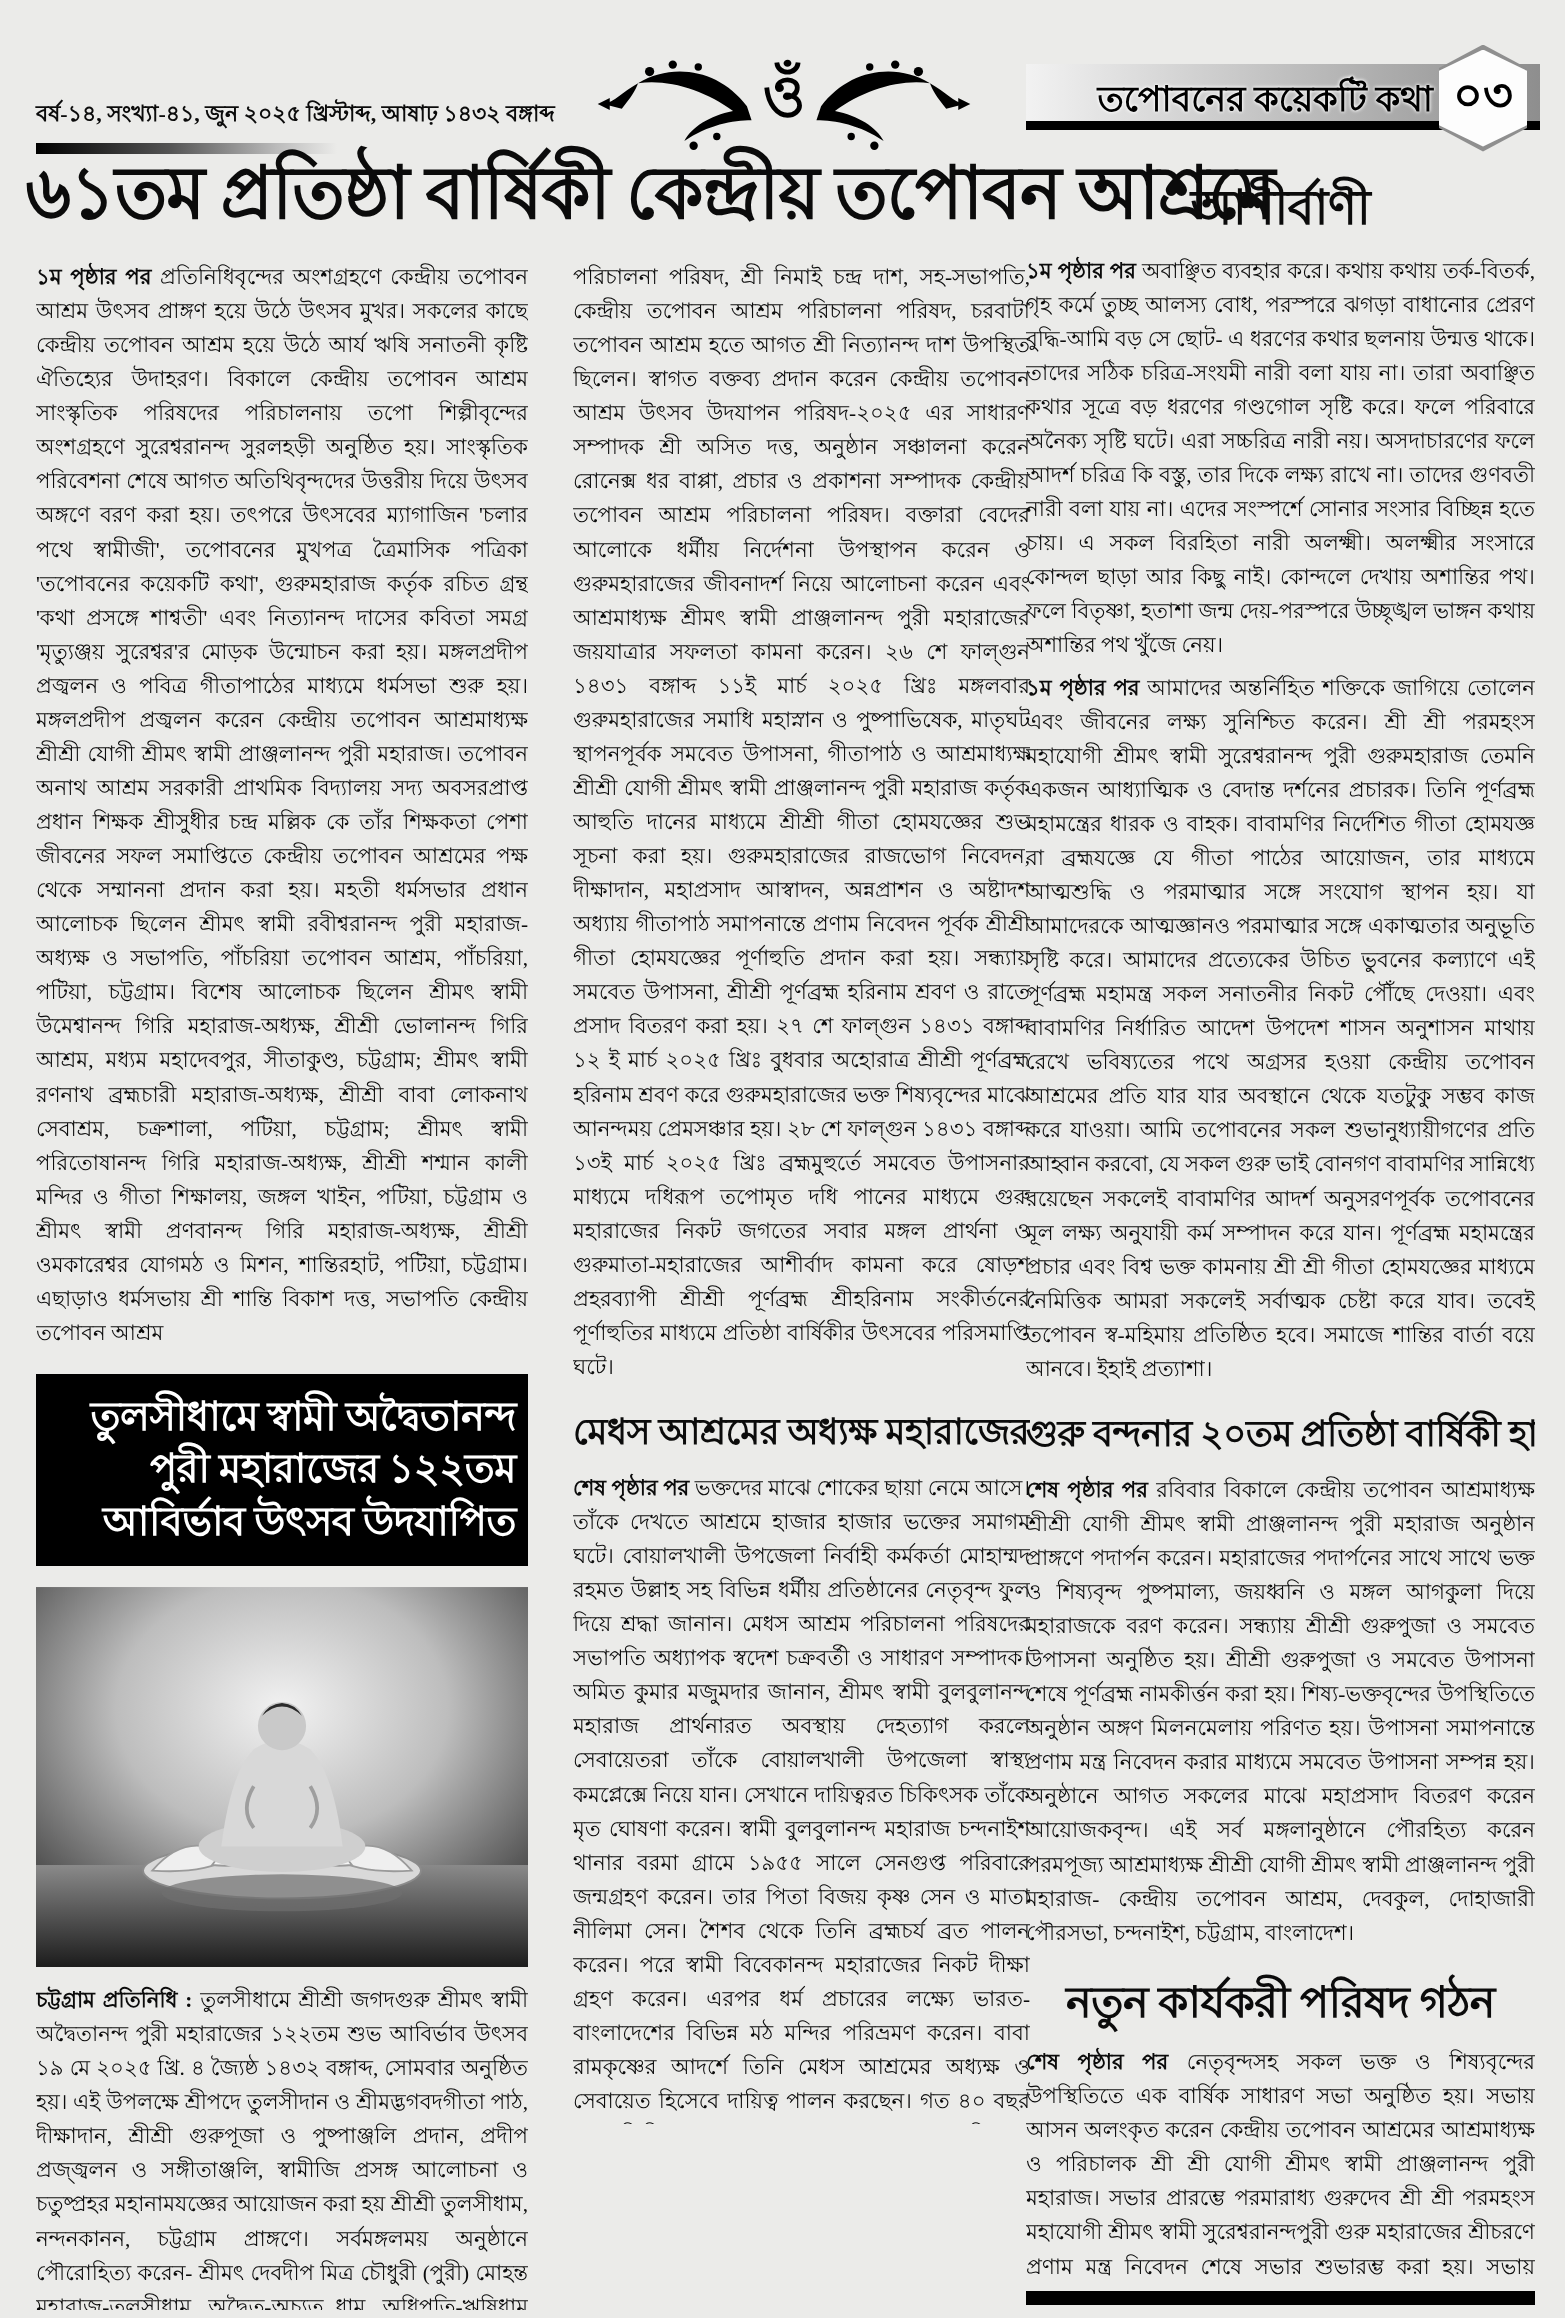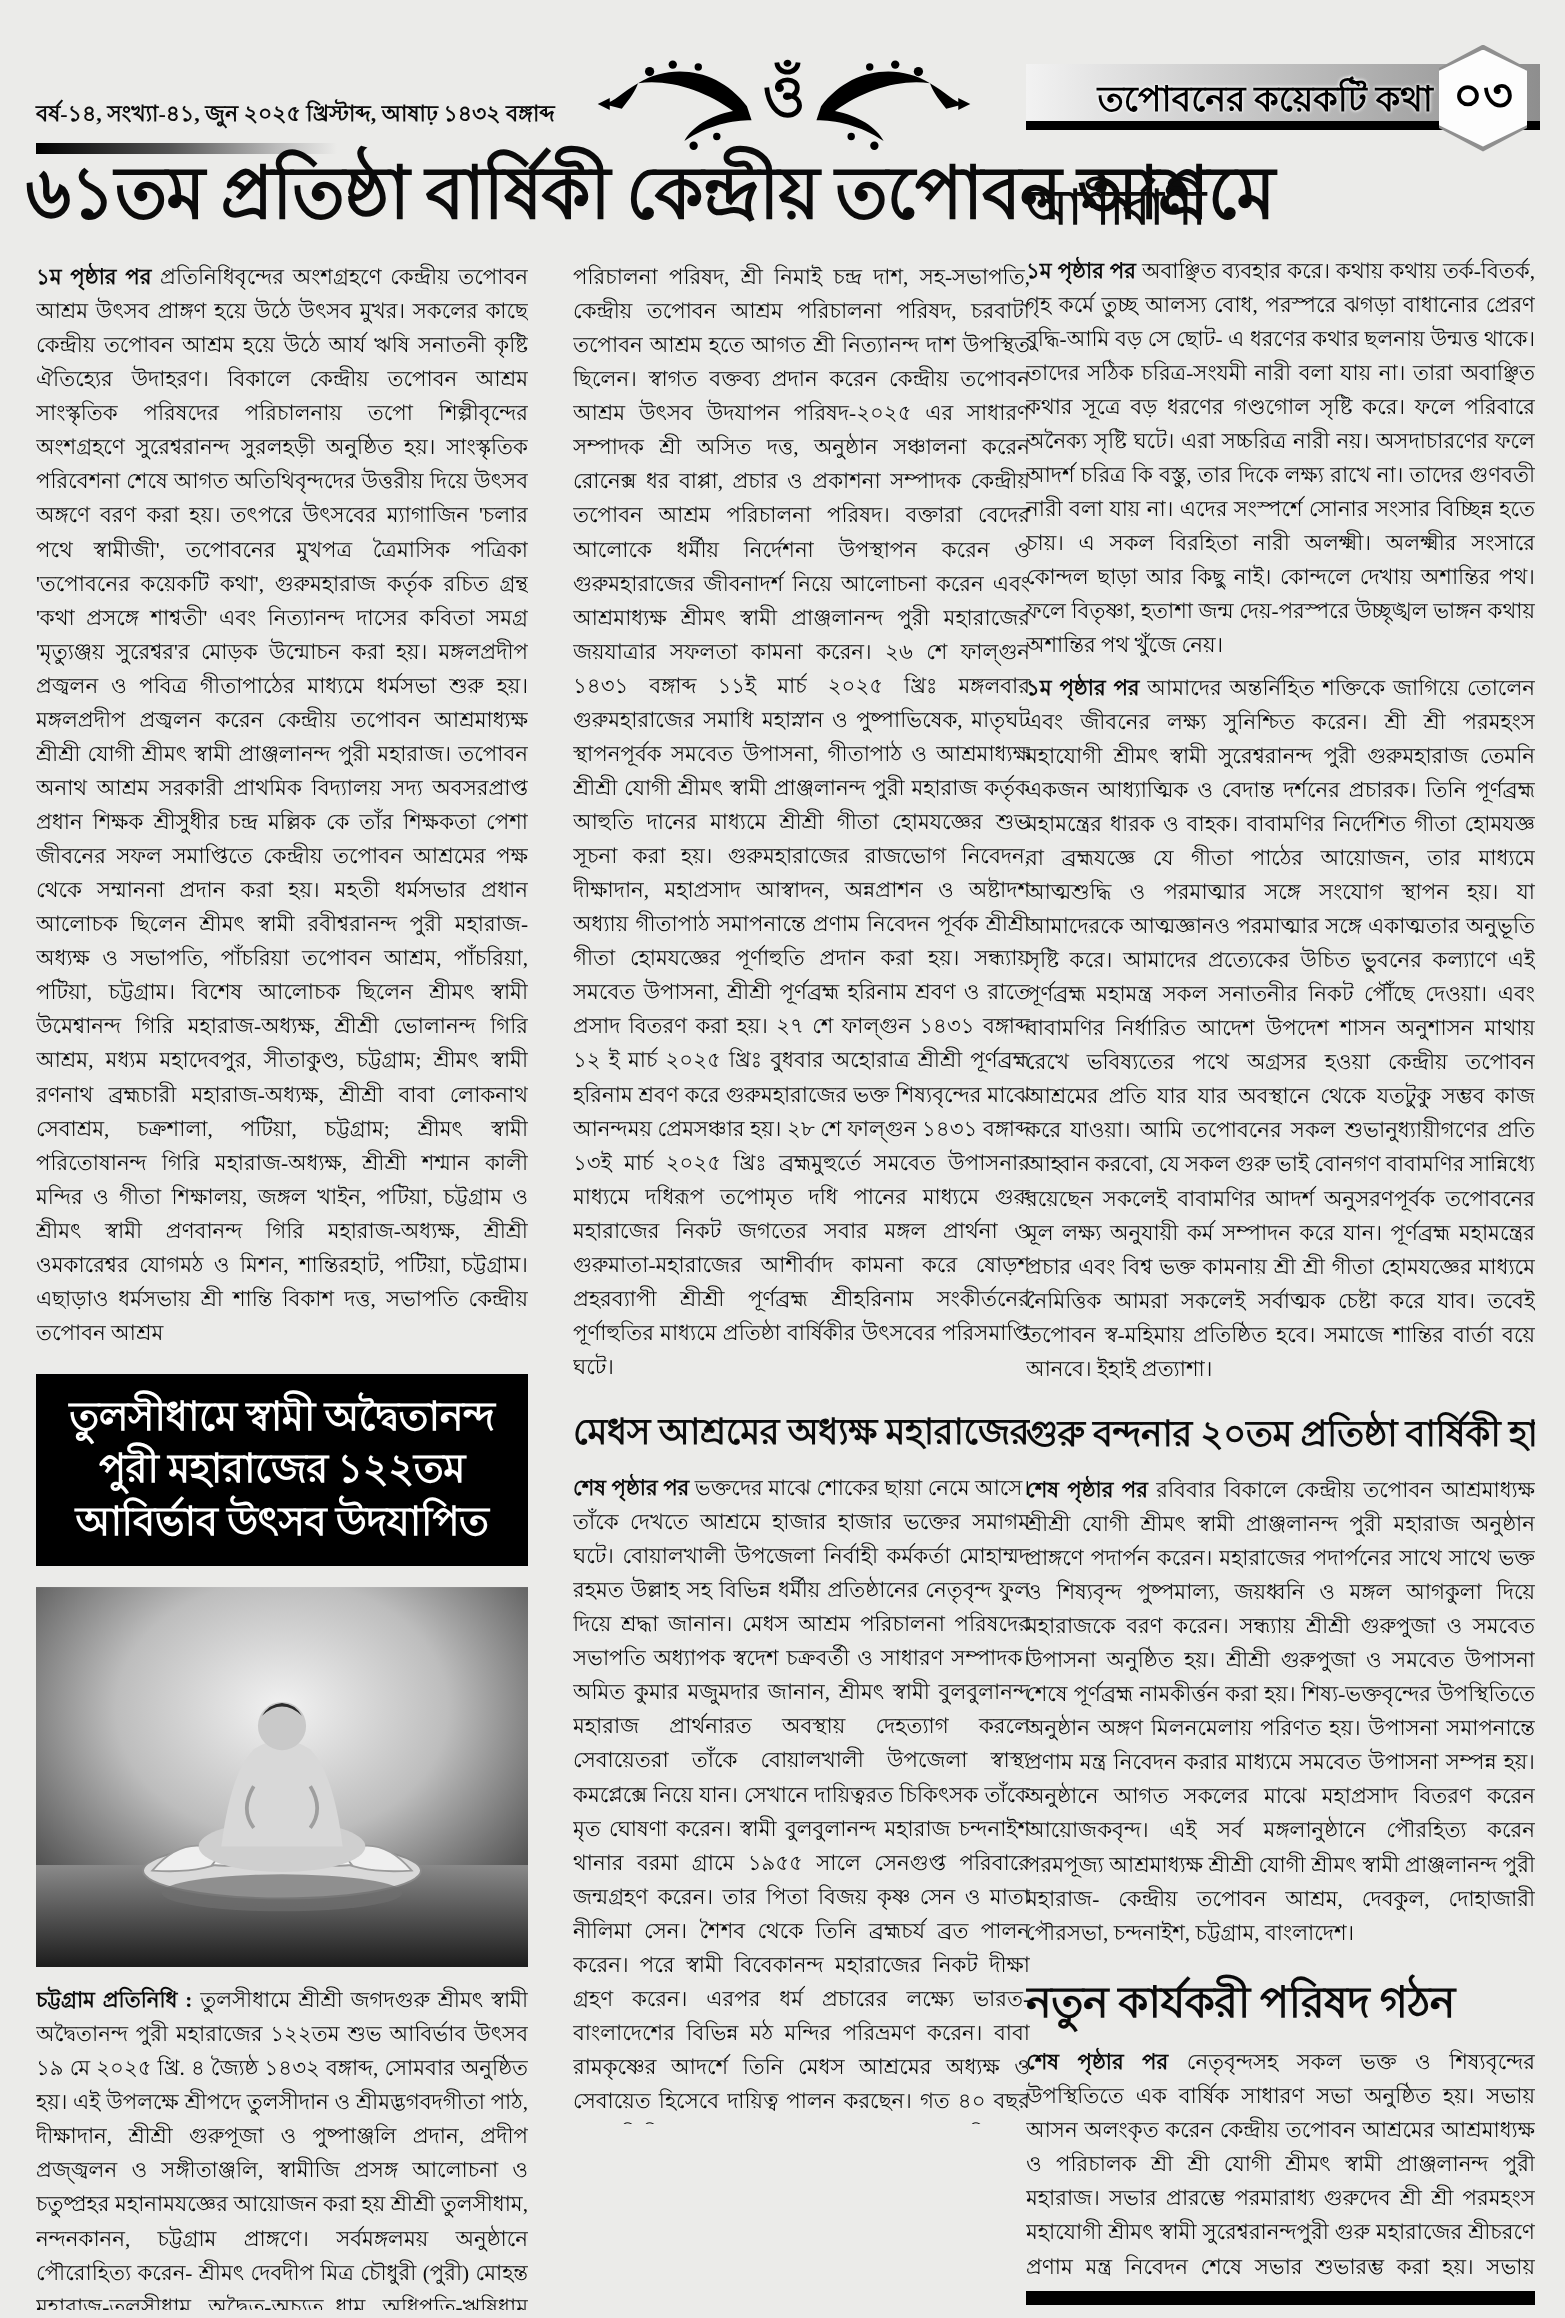--- a/index.html
+++ b/index.html
@@ -56,27 +56,27 @@
   #col1{left:36px;top:260px;width:492px;height:2050px;}
   #col2{left:553px;top:260px;width:457px;height:1864px;margin-left:20px;}
   #col3{left:1026px;top:168px;width:509px;height:2115px;}
   p.body{
     margin:0 0 8.3px 0;font-size:21.3px;line-height:1.60;
     text-align:justify;text-justify:inter-word;
   }
   p.body b.lead{font-weight:700;}
   h2.section{
     margin:27px 0 16px 0;font-size:43px;font-weight:800;
-    line-height:1.22;letter-spacing:-0.5px;
+    text-align:center;line-height:1.22;letter-spacing:-0.5px;
   }
   h2.fit{white-space:nowrap;font-size:36px;}
   h2.big{font-size:48px;margin-top:11px;}
   .banner{
     margin:24px 0 21.3px 0;background:#000;color:#fff;
-    padding:16.7px 12px;text-align:center;
+    padding:16.7px 12px;text-align:right;
     font-size:40px;font-weight:800;line-height:1.32;letter-spacing:-0.5px;
   }
   
   .photo{width:492px;height:380px;margin:2.8px 0 16px 0;display:block;}
   
   .hrule{background:#000;}
 </style>
 </head>
 <body>
 

